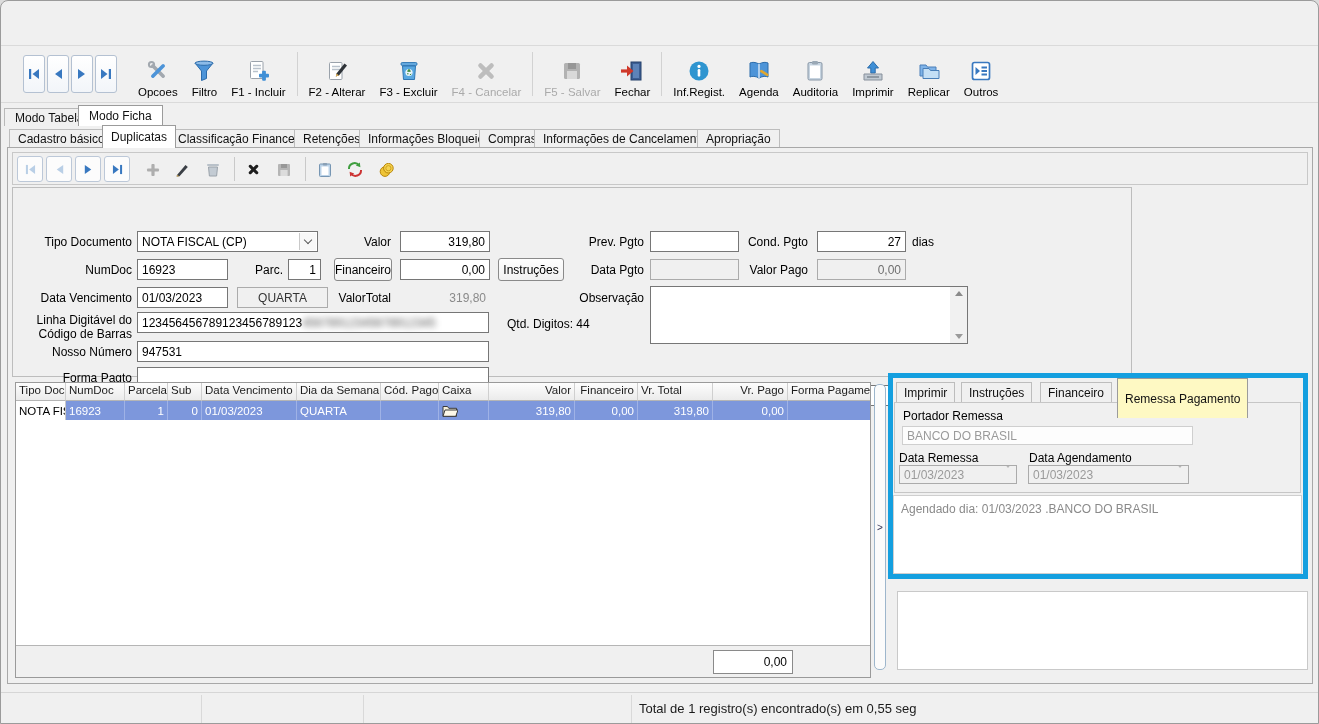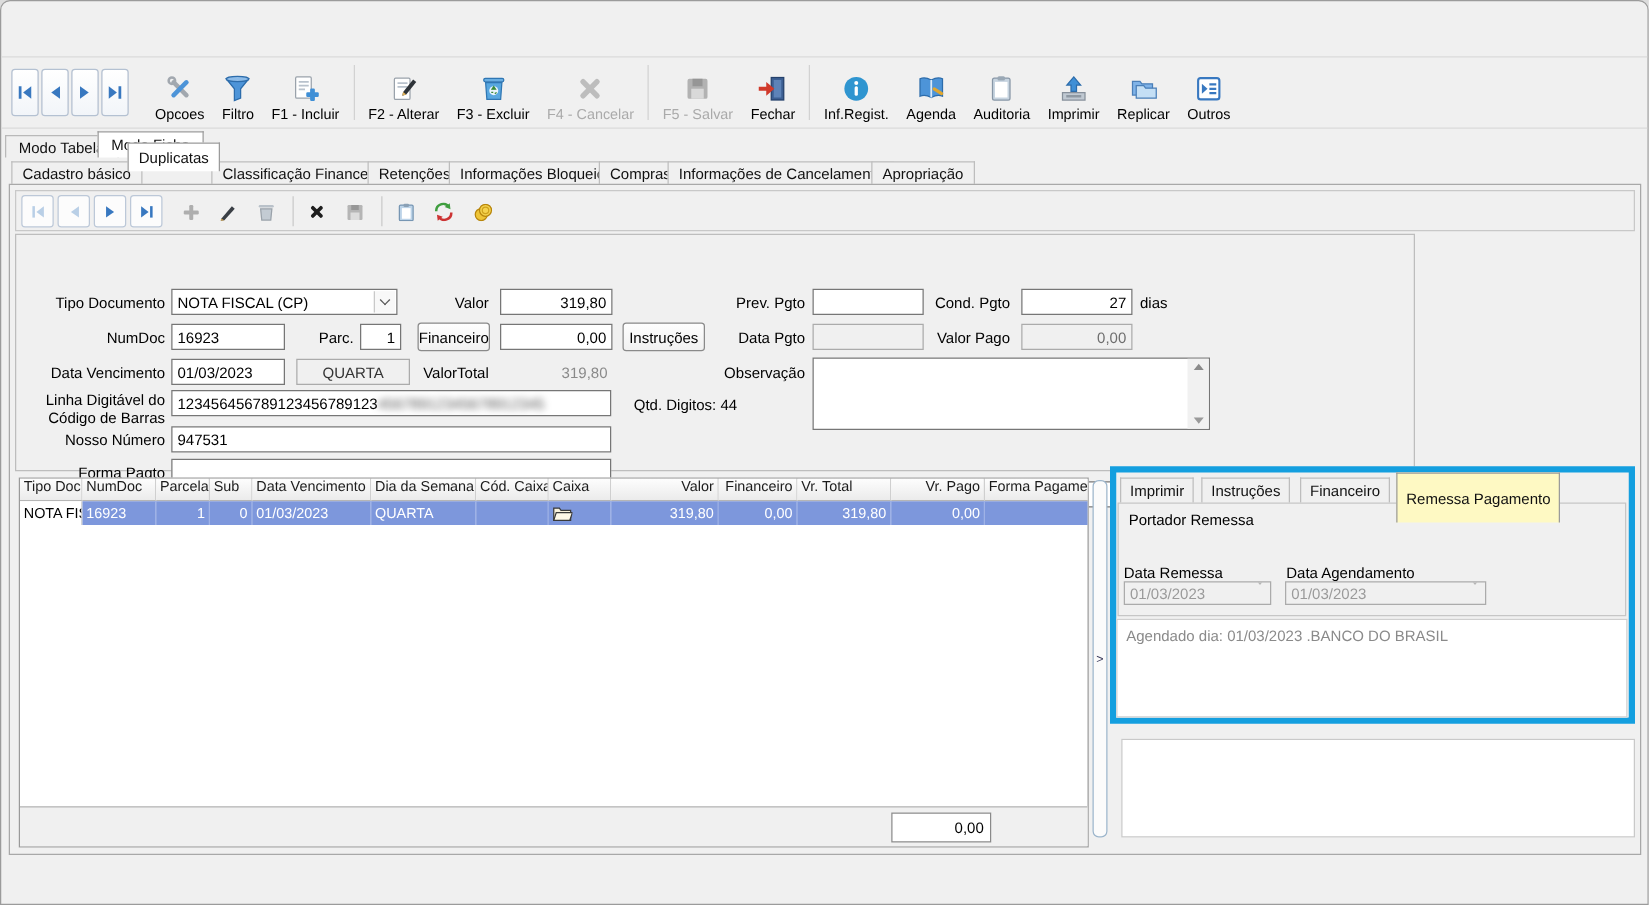--- a/index.html
+++ b/index.html
@@ -11,21 +11,21 @@
   .titlebar{position:absolute;left:0;top:0;width:100%;height:34px;background:#f0f0f0}
   .logo{position:absolute;left:11px;top:9px;font-size:12px;font-weight:bold;font-style:italic;color:#cf1c1c;letter-spacing:-.5px}
   .title{position:absolute;left:36px;top:9px;font-size:13px;color:#3b3b3b}
   .winbtn{position:absolute;top:0;width:45px;height:33px;display:flex;align-items:center;justify-content:center;color:#555;font-size:15px}
   .winbtn .bar{width:11px;height:1px;background:#555}
   .winbtn .sq{width:10px;height:10px;border:1px solid #555}
 
   .hair{position:absolute;left:0;width:100%;height:1px;background:#dadada}
 
   
-  .toolbar{position:absolute;left:0;top:45px;width:100%;height:56px;display:flex;align-items:center;padding-left:8px}
+  .toolbar{position:absolute;left:0;top:45px;width:100%;height:56px;display:flex;align-items:center;padding-left:22px}
   .navgrp{display:flex;gap:2px;margin-right:14px}
   .navbtn{width:22px;height:38px;border:1px solid #b4c1d2;border-radius:3px;background:linear-gradient(#ffffff,#f2f5f9);display:flex;align-items:center;justify-content:center}
   .tbtn{display:flex;flex-direction:column;align-items:center;justify-content:flex-end;height:48px;padding:0 7px;gap:3px}
   .tbtn .lab{font-size:11.5px;color:#000;white-space:nowrap}
   .tbtn.dis .lab{color:#aaaaaa}
   .tsep{width:1px;height:44px;background:#d2d2d2;margin:0 4px}
 
   
   .mtab{position:absolute;height:18px;padding:0 10px;font-size:12px;display:flex;align-items:center;background:#f0f0f0;border:1px solid #b9b9b9;border-bottom:none;color:#111}
   .mtab.active{background:#fff;height:21px;border-color:#9b9b9b;z-index:2}
@@ -250,21 +250,21 @@
       <span class="lab">Outros</span>
     </div>
   </div>
 
   <div class="hair" style="top:101px"></div>
 
   <div class="mtab" style="left:3px;top:107px">Modo Tabela</div>
   <div class="mtab active" style="left:77px;top:104px">Modo Ficha</div>
 
   <div class="stab" style="left:8px;top:128px">Cadastro básico</div>
-  <div class="stab active" style="left:101px;top:113px">Duplicatas</div>
+  <div class="stab active" style="left:101px;top:124px">Duplicatas</div>
   <div class="stab" style="left:168px;top:128px">Classificação Financeira</div>
   <div class="stab" style="left:293px;top:128px">Retenções</div>
   <div class="stab" style="left:358px;top:128px">Informações Bloqueio</div>
   <div class="stab" style="left:478px;top:128px">Compras</div>
   <div class="stab" style="left:533px;top:128px">Informações de Cancelamento</div>
   <div class="stab" style="left:696px;top:128px">Apropriação</div>
 
   <div class="page">
 
     <div class="itoolbar">
@@ -418,21 +418,21 @@
     </div>
 
     <div class="grid">
       <div class="ghead">
         <div class="hc" style="width:50px">Tipo Doc.</div>
         <div class="hc" style="width:59px">NumDoc</div>
         <div class="hc" style="width:43px">Parcela</div>
         <div class="hc" style="width:34px">Sub</div>
         <div class="hc" style="width:95px">Data Vencimento</div>
         <div class="hc" style="width:84px">Dia da Semana</div>
-        <div class="hc" style="width:58px">Cód. Caixa</div>
+        <div class="hc" style="width:58px">Cód. Pago</div>
         <div class="hc" style="width:50px">Caixa</div>
         <div class="hc" style="width:86px;text-align:right">Valor</div>
         <div class="hc" style="width:63px;text-align:right">Financeiro</div>
         <div class="hc" style="width:75px">Vr. Total</div>
         <div class="hc" style="width:75px;text-align:right">Vr. Pago</div>
         <div class="hc" style="width:82px;border-right:none">Forma  Pagamen</div>
       </div>
       <div class="grow">
         <div class="rc first" style="width:50px">NOTA FIS</div>
         <div class="rc" style="width:59px">16923</div>
@@ -463,32 +463,39 @@
       </div>
 
     <div class="bluebox">
       <div class="sidetab" style="left:3px;top:4px">Imprimir</div>
       <div class="sidetab" style="left:68px;top:4px">Instruções</div>
       <div class="sidetab" style="left:147px;top:4px">Financeiro</div>
       <div class="sidetab active" style="left:224px;top:0">Remessa Pagamento</div>
 
       <div class="grpbox">
         <div class="llbl" style="left:8px;top:6px">Portador Remessa</div>
+        <div class="inp" style="left:7px;top:23px;width:291px;height:19px;border-color:#cfcfcf;color:#9a9a9a;background:#fdfdfd">BANCO DO BRASIL</div>
         <div class="llbl" style="left:4px;top:48px">Data Remessa</div>
         <div class="llbl" style="left:134px;top:48px">Data Agendamento</div>
         <div class="inp ro" style="left:4px;top:62px;width:118px;height:19px;color:#9a9a9a">
           <span>01/03/2023</span>
           <span class="abs" style="right:4px"><span class="tri-dn" style="border-top-color:#b5b5b5"></span></span>
         </div>
         <div class="inp ro" style="left:133px;top:62px;width:161px;height:19px;color:#9a9a9a">
           <span>01/03/2023</span>
           <span class="abs" style="right:4px"><span class="tri-dn" style="border-top-color:#b5b5b5"></span></span>
         </div>
       </div>
 
       <div class="msgbox">Agendado dia: 01/03/2023 .BANCO DO BRASIL</div>
     </div>
 
     <div class="whitebox"></div>
   </div>
 
+  <div class="statusbar">
+    <div class="sdiv" style="left:200px"></div>
+    <div class="sdiv" style="left:362px"></div>
+    <div class="sdiv" style="left:630px"></div>
+    <div class="stext">Total de 1 registro(s) encontrado(s) em 0,55 seg</div>
+  </div>
 
 </div>
 
 </body></html>

